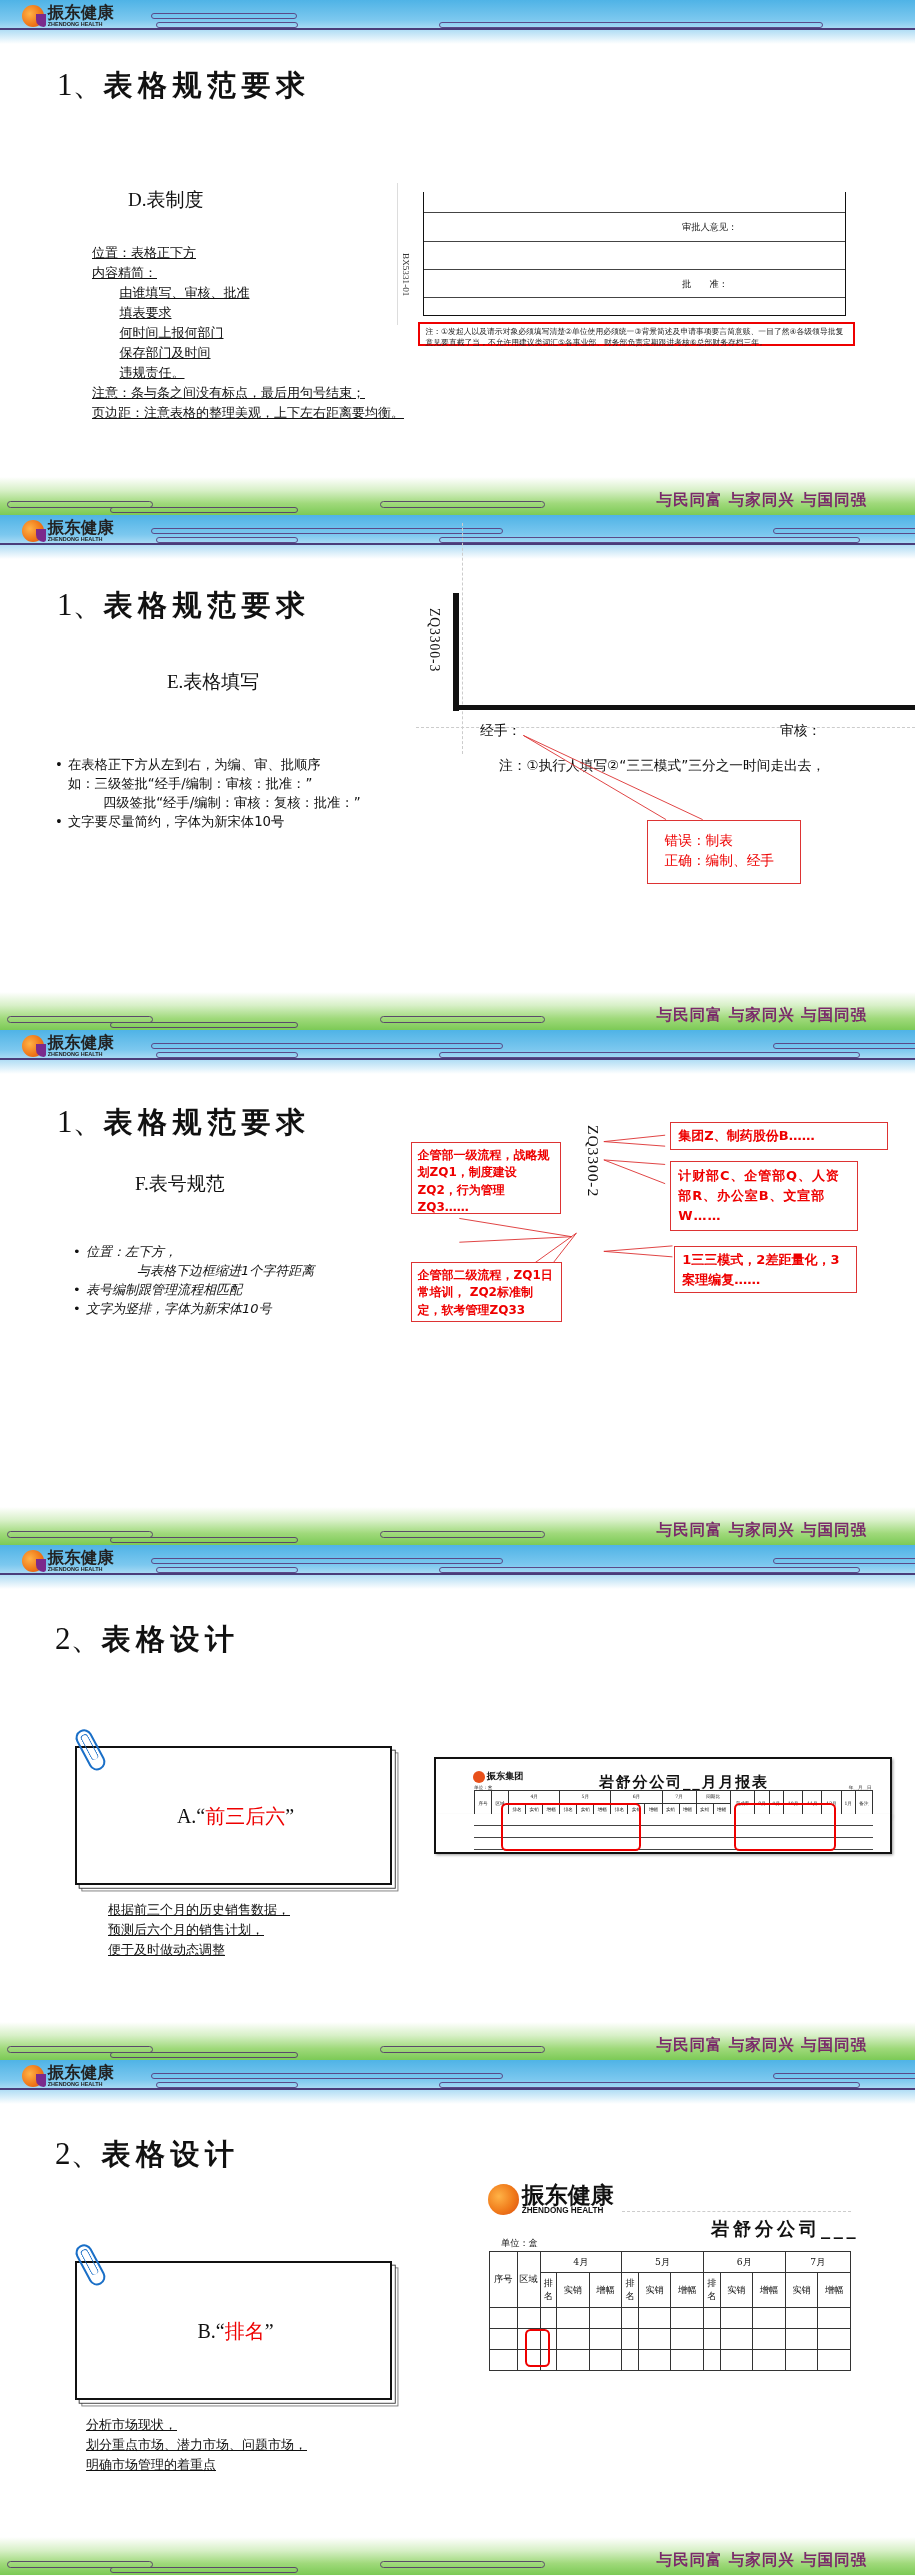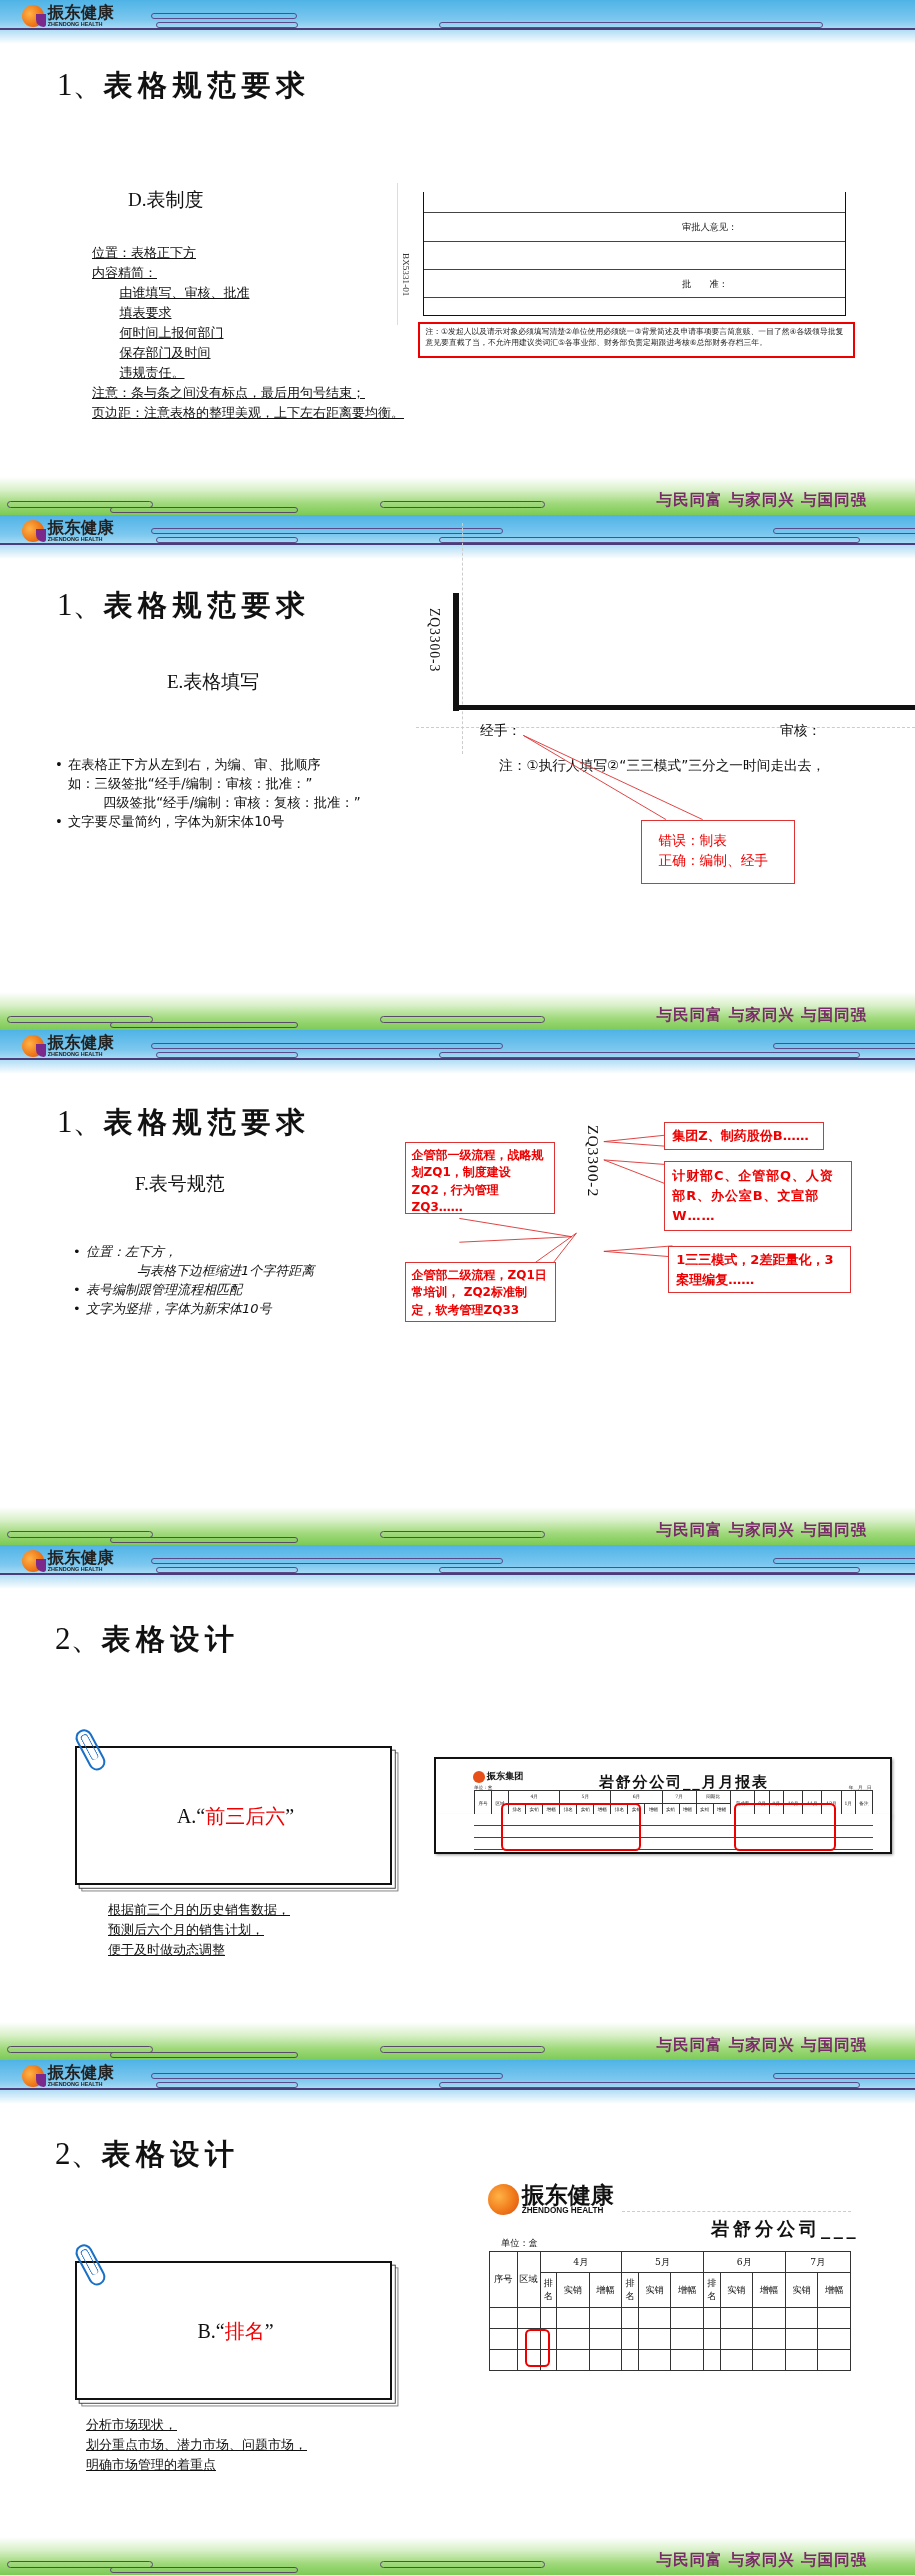--- a/index.html
+++ b/index.html
@@ -35,23 +35,23 @@
   .bul li::before { content: "•"; position: absolute; left: 0; }
   .bul .cont { padding-left: 13px; }
 
   
   .form1 { position: absolute; left: 392px; top: 183px; width: 517px; height: 183px; }
   .form1 .vline { position: absolute; left: 4.6px; top: 0; width: 0; height: 142px; border-left: 0.9px solid #ddd; }
   .form1 .box { position: absolute; left: 31px; top: 9.2px; width: 423px; height: 124px; border-left: 1.8px solid #111; border-right: 1.8px solid #111; border-bottom: 1.8px solid #111; }
   .form1 .row { position: absolute; left: 0; width: 100%; border-top: 1.8px solid #444; }
   .form1 .lbl { position: absolute; font-family: "DejaVu Sans", sans-serif; font-size: 9.2px; }
   .form1 .code { position: absolute; left: 9.2px; top: 70px; writing-mode: vertical-rl; font-family: "Liberation Serif", serif; font-size: 9.2px; color: #333; }
-  .form1 .note { position: absolute; left: 26px; top: 139px; width: 437px; height: 36px; border: 2.3px solid #e00; padding: 1.8px 5.5px; font-family: "DejaVu Sans", sans-serif; font-size: 7.8px; line-height: 11px; color: #222; }
+  .form1 .note { position: absolute; left: 26px; top: 139px; width: 437px; height: 24px; border: 2.3px solid #e00; padding: 1.8px 5.5px; font-family: "DejaVu Sans", sans-serif; font-size: 7.8px; line-height: 11px; color: #222; }
   .rot-code { position: absolute; writing-mode: vertical-rl; font-family: "Liberation Serif", serif; font-size: 14.6px; letter-spacing: 0.9px; }
-  .redbox { position: absolute; border: 1.4px solid #d33; background: #fff; color: #e00; font-family: "DejaVu Sans", sans-serif; font-weight: bold; }
+  .redbox { position: absolute; border: 1.4px solid #d33; background: #fff; color: #e00; font-family: "DejaVu Sans", sans-serif; font-weight: bold; margin-left: 6px; }
   svg.lines { position: absolute; left: 0; top: 0; pointer-events: none; }
 
   
   .card { position: absolute; width: 317px; height: 139px; border: 2.7px solid #111; background: #fff; box-shadow: 3.7px 3.7px 0 -0.9px #fff, 3.7px 3.7px 0 0 #333, 6.4px 6.4px 0 -0.9px #fff, 6.4px 6.4px 0 0 #777; }
   .card .label { position: absolute; left: 4px; right: 0; top: 55px; text-align: center; font-family: "Liberation Serif", serif; font-size: 20px; }
   .card .label .red { color: #e00; font-family: "DejaVu Sans", sans-serif; }
   .clip { position: absolute; width: 16.5px; height: 44px; border: 2.3px solid #1a6fc7; border-radius: 8.2px; transform: rotate(-28deg); }
   .clip::after { content: ""; position: absolute; left: 2.7px; top: 2.7px; width: 6.4px; height: 27.5px; border: 1.8px solid #1a6fc7; border-radius: 4.6px; border-bottom: none; }
 
   .sheet { position: absolute; background: #fff; }
@@ -196,21 +196,21 @@
   <svg class="lines" width="915" height="515" viewBox="0 0 1000 563">
     <polyline points="502,206 625,226 502,232" fill="none" stroke="#d33" stroke-width="1"></polyline>
     <polyline points="535,290 630,222 577,290" fill="none" stroke="#d33" stroke-width="1"></polyline>
     <polyline points="727,115 660,122 727,127" fill="none" stroke="#d33" stroke-width="1"></polyline>
     <polyline points="727,147 660,142 727,168" fill="none" stroke="#d33" stroke-width="1"></polyline>
     <polyline points="735,236 660,242 735,248" fill="none" stroke="#d33" stroke-width="1"></polyline>
   </svg>
 
   <div class="redbox" style="left:405px;top:112px;width:150px;height:72px;font-size:12px;line-height:17.4px;padding:3.7px 5.5px;">企管部一级流程，战略规划ZQ1，制度建设ZQ2，行为管理ZQ3……</div>
   <div class="redbox" style="left:405px;top:232px;width:151px;height:60px;font-size:12px;line-height:17.4px;padding:3.7px 5.5px;">企管部二级流程，ZQ1日常培训， ZQ2标准制定，软考管理ZQ33</div>
-  <div class="redbox" style="left:664px;top:92px;width:160px;height:27.5px;font-size:13px;line-height:18.3px;padding:3.7px 7.3px;">集团Z、制药股份B……</div>
+  <div class="redbox" style="left:664px;top:92px;width:218px;height:27.5px;font-size:13px;line-height:18.3px;padding:3.7px 7.3px;">集团Z、制药股份B……</div>
   <div class="redbox" style="left:664px;top:131px;width:188px;height:70px;font-size:13px;line-height:20px;padding:3.7px 7.3px;letter-spacing:0.9px;">计财部C、企管部Q、人资部R、办公室B、文宣部W……</div>
   <div class="redbox" style="left:668px;top:216px;width:183px;height:47px;font-size:13px;line-height:20px;padding:2.7px 7.3px;">1三三模式，2差距量化，3案理编复……</div>
 
   <div class="ftr">
     <div class="pipe" style="left:7.3px;bottom:7.3px;width:146px;"></div>
     <div class="pipe" style="left:110px;bottom:1.8px;width:188px;"></div>
     <div class="pipe" style="left:380px;bottom:7.3px;width:165px;"></div>
     <div class="slogan">与民同富 与家同兴 与国同强</div>
   </div>
 </section>

